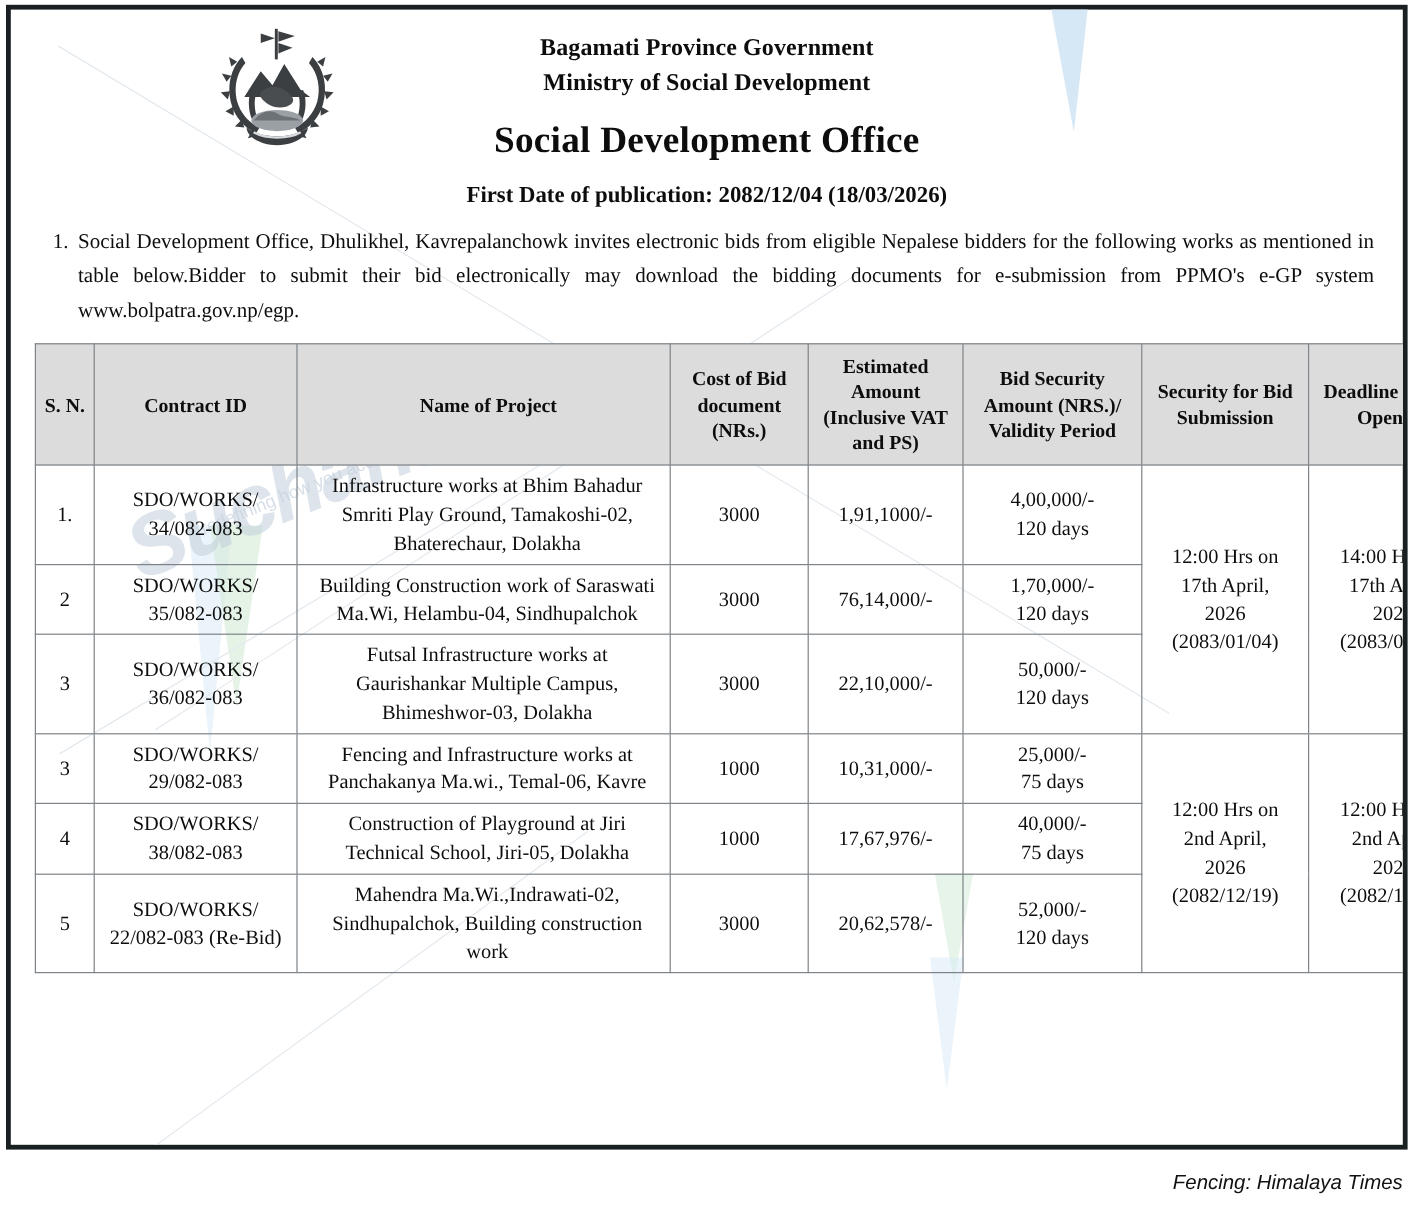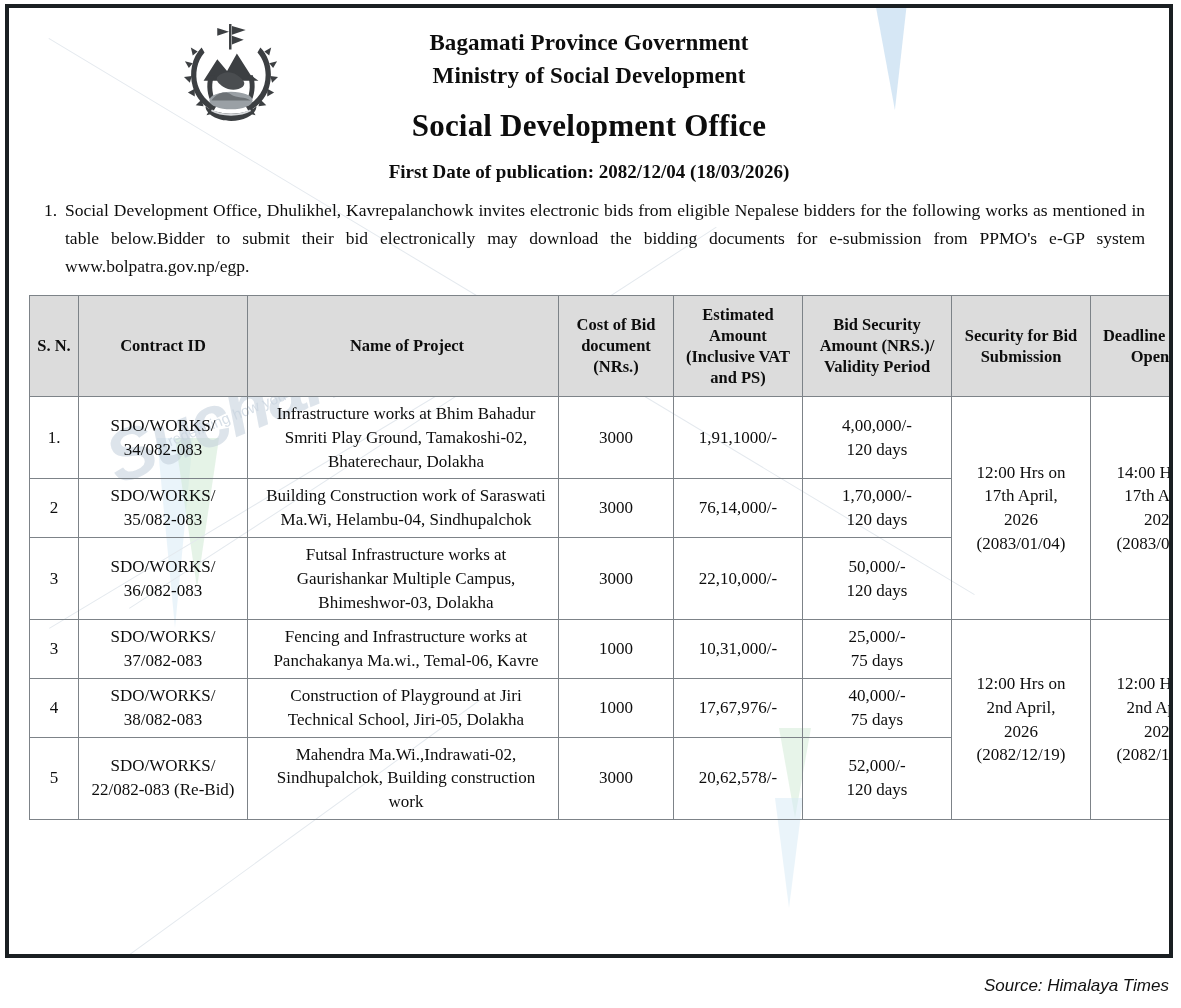--- a/index.html
+++ b/index.html
@@ -142,21 +142,21 @@
   }
   .emblem {
     position: absolute;
     left: 155px;
     top: 4px;
     width: 98px;
     height: 104px;
   }
   .org-line-1,
   .org-line-2 {
-    font-size: 23px;
+    font-size: 20px;
     font-weight: 700;
     line-height: 1.45;
     letter-spacing: .1px;
   }
   .org-title {
     font-size: 31px;
     font-weight: 700;
     line-height: 1.35;
     margin-top: 12px;
     letter-spacing: .2px;
@@ -404,21 +404,21 @@
               <td class="c-proj">Futsal Infrastructure works at Gaurishankar Multiple Campus, Bhimeshwor-03, Dolakha</td>
               <td class="c-cost">3000</td>
               <td class="c-est">22,10,000/-</td>
               <td class="c-sec">
                 <span class="sec-amt">50,000/-</span>
                 <span class="sec-days">120 days</span>
               </td>
             </tr>
             <tr>
               <td class="c-sn">3</td>
-              <td class="c-cid">SDO/WORKS/ 37/082-083</td>
+              <td class="c-cid">SDO/WORKS/ 29/082-083</td>
               <td class="c-proj">Fencing and Infrastructure works at Panchakanya Ma.wi., Temal-06, Kavre</td>
               <td class="c-cost">1000</td>
               <td class="c-est">10,31,000/-</td>
               <td class="c-sec">
                 <span class="sec-amt">25,000/-</span>
                 <span class="sec-days">75 days</span>
               </td>
               <td class="c-dsub deadline-cell" rowspan="3">
                 <span>12:00 Hrs  on</span>
                 <span>2nd  April,</span>
@@ -454,13 +454,13 @@
                 <span class="sec-days">120 days</span>
               </td>
             </tr>
           </tbody>
       </table>
     </div>
 
   </div>
 </div>
 
-<div class="source">Source: Himalaya Times</div>
+<div class="source">Fencing: Himalaya Times</div>
 
 </body></html>

